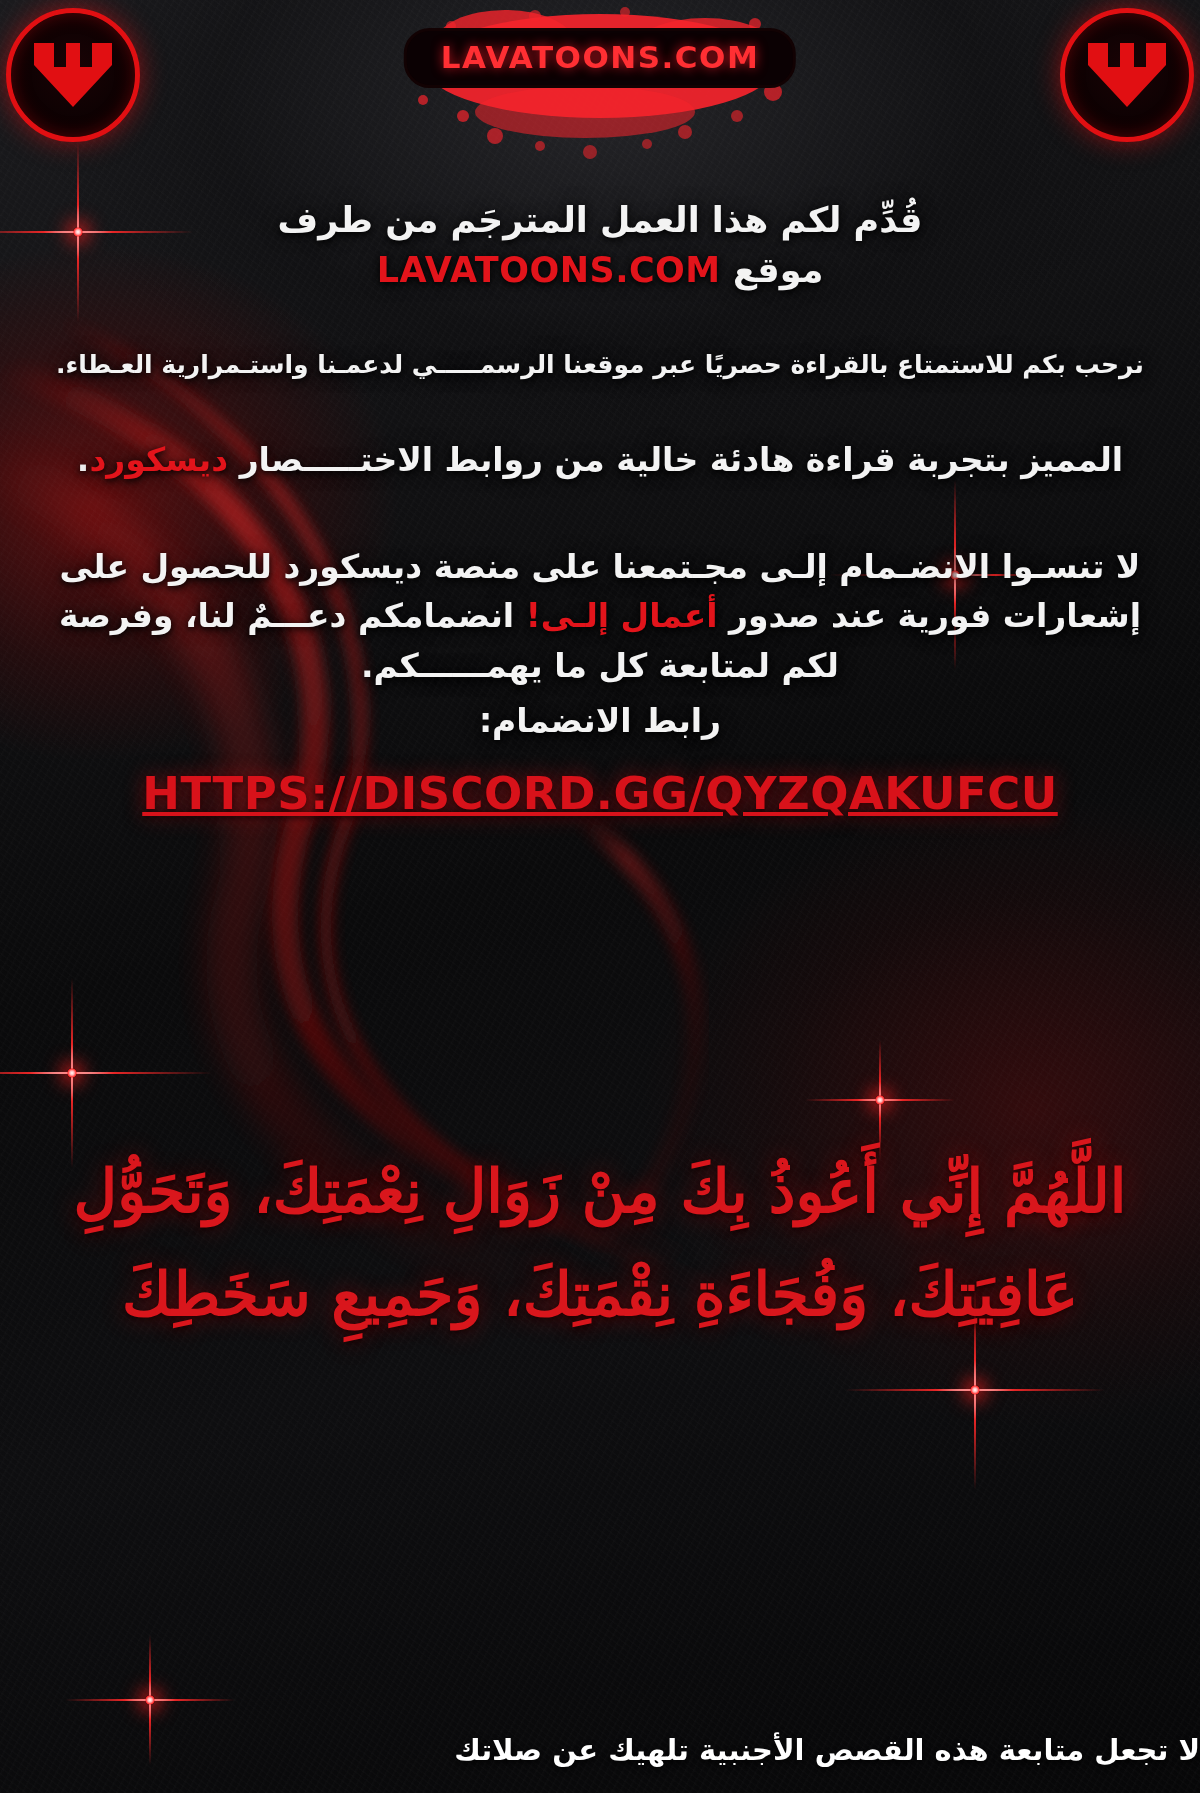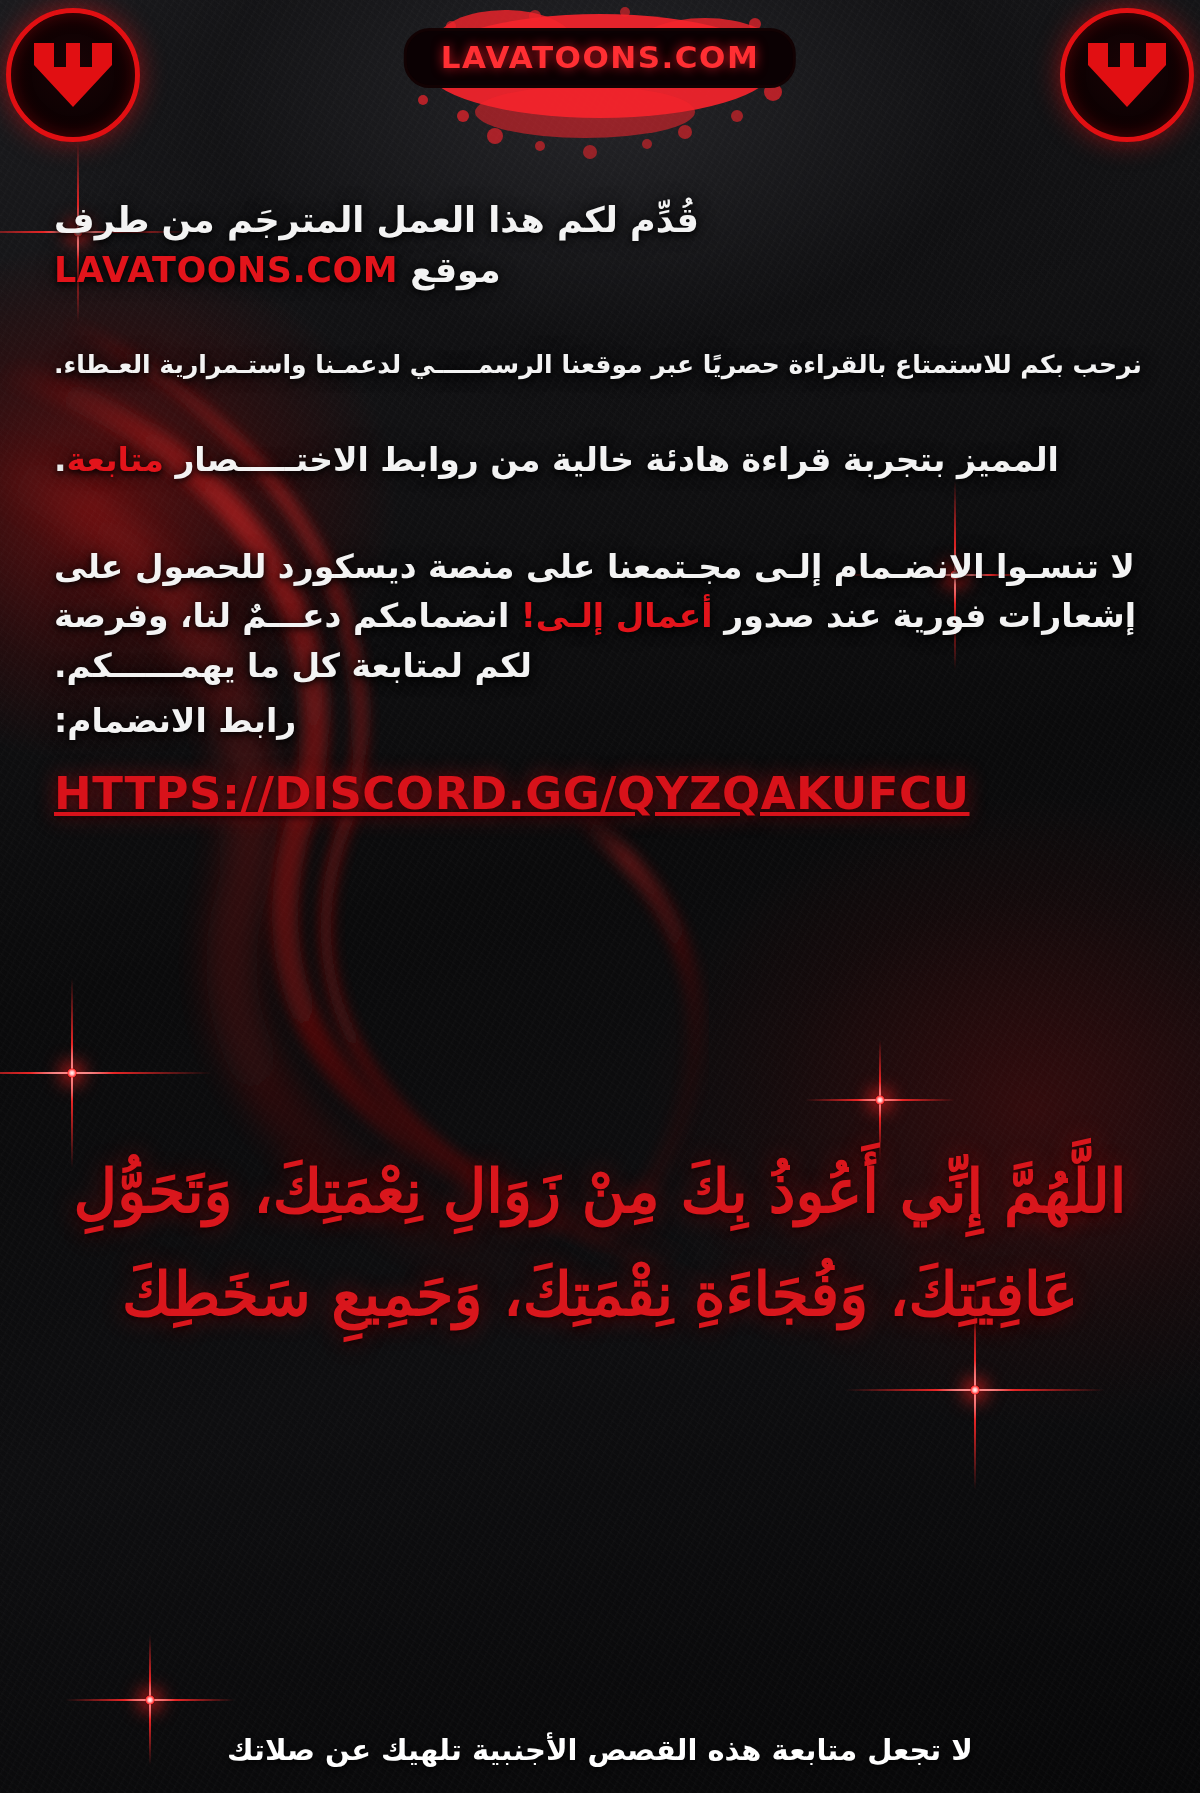--- a/index.html
+++ b/index.html
@@ -124,21 +124,21 @@
     white-space: nowrap;
     text-shadow: 0 0 12px rgba(255,30,40,0.75);
   }
 
   
   .content {
     position: absolute;
     top: 196px;
     left: 0;
     right: 0;
-    text-align: left;
+    text-align: center;
     padding: 0 54px;
     box-sizing: border-box;
   }
   .blk {
     color: #f3f3f3;
     font-family: "DejaVu Sans", "Liberation Sans", sans-serif;
     font-weight: 700;
     line-height: 1.42;
     text-shadow: 0 2px 6px rgba(0,0,0,0.95), 0 0 18px rgba(0,0,0,0.7);
     direction: rtl;
@@ -181,21 +181,20 @@
     direction: rtl;
     text-shadow: 0 0 24px rgba(200,10,16,0.45), 0 2px 6px rgba(0,0,0,0.9);
   }
 
   
   .footer {
     position: absolute;
     left: 0;
     right: 0;
     bottom: 26px;
-    text-align: center;
     color: #ffffff;
     font-family: "DejaVu Sans", "Liberation Sans", sans-serif;
     font-weight: 700;
     font-size: 29px;
     direction: rtl;
     text-shadow: 0 2px 7px rgba(0,0,0,0.95);
   }
 </style>
 </head>
 <body>
@@ -304,21 +303,21 @@
     <div class="blk b1">
       <span>قُدِّم لكم هذا العمل المترجَم من طرف</span><br>
       <span>موقع</span>
       <span class="brandinline">LAVATOONS.COM</span>
     </div>
 
     <div class="blk b2">نرحب بكم للاستمتاع بالقراءة حصريًا عبر موقعنا الرسمـــــي لدعمـنا واستـمرارية العـطاء.</div>
 
     <div class="blk b3">
       <span>المميز بتجربة قراءة هادئة خالية من روابط الاختـــــصار</span>
-      <span class="red">متابعة</span><span>.</span>
+      <span class="red">ديسكورد</span><span>.</span>
     </div>
 
     <div class="blk b4">
       <span>لا تنسـوا الانضـمام إلـى مجـتمعنا على منصة ديسكورد للحصول على إشعارات فورية عند صدور</span>
       <span class="red">أعمال إلـى!</span>
       <span>انضمامكم دعـــمٌ لنا، وفرصة لكم لمتابعة كل ما يهمــــــكم.</span>
       <span class="joinlabel">رابط الانضمام:</span>
       <a class="discord-link" href="#">HTTPS://DISCORD.GG/QYZQAKUFCU</a>
     </div>
   </div>

